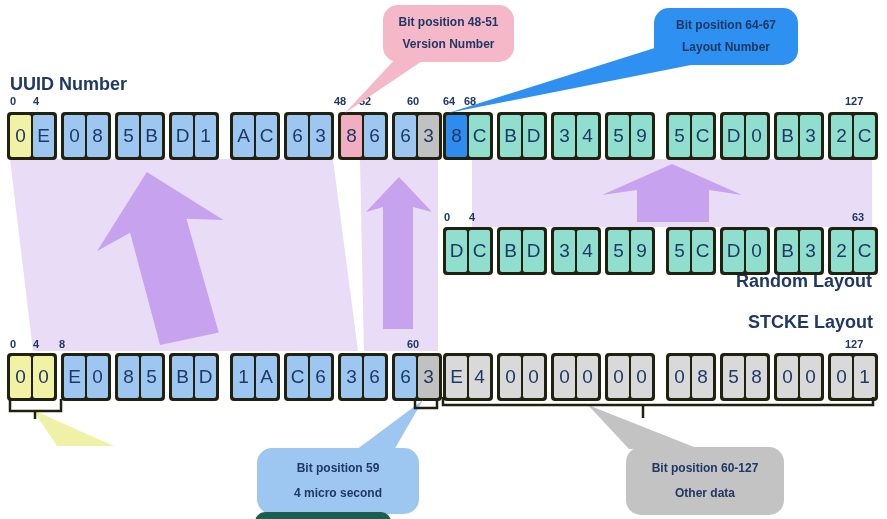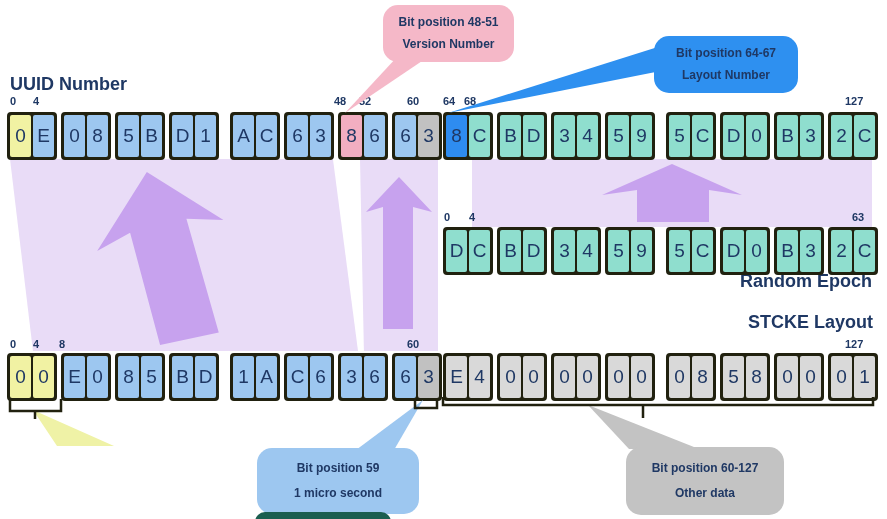--- a/index.html
+++ b/index.html
@@ -38,21 +38,21 @@
     <polygon points="65,0 130,63 94,54 102,172 42,172 36,56 0,67" fill="#C7A2EE"></polygon>
   </svg>
   <svg class="arrow-svg" style="left:366px;top:177px;" width="66" height="152" viewBox="0 0 66 152">
     <polygon points="33,0 66,35 47,30 47,152 17,152 17,30 0,35" fill="#C7A2EE"></polygon>
   </svg>
   <svg class="arrow-svg" style="left:602px;top:164px;" width="140" height="58" viewBox="0 0 140 58">
     <polygon points="70,0 140,31 107,26 107,58 35,58 35,26 0,31" fill="#C7A2EE"></polygon>
   </svg>
 
   <div class="heading" style="left:10px;top:74px;">UUID Number</div>
-  <div class="heading" style="right:15px;top:271px;">Random Epoch</div>
+  <div class="heading" style="right:15px;top:271px;">Random Layout</div>
   <div class="heading" style="right:14px;top:312px;">STCKE Layout</div>
 
   <div id="rows">
       <div class="half" style="left: 7px; top: 112px;">
         <div class="pair">
           <div class="cell" style="background: rgb(241, 242, 163);">0</div>
           <div class="cell" style="background: rgb(157, 199, 240);">E</div>
         </div>
         <div class="pair">
           <div class="cell" style="background: rgb(157, 199, 240);">0</div>
@@ -229,27 +229,27 @@
     <polygon points="588,405 699,449 629,449" fill="#C3C3C3"></polygon>
     <path d="M10 399 V411 H61 V399 M35 411 V419" stroke="#21210F"></path>
     <path d="M415 399 V408 H437 V399" stroke="#21210F"></path>
     <path d="M443 397 V405 H873 V397 M643 405 V418" stroke="#21210F"></path>
   </svg>
 
   <div class="callout" style="left: 383px; top: 5px; width: 131px; height: 57px; background: rgb(245, 184, 200);">
     <div class="cl">Bit position 48-51</div>
     <div class="cl">Version Number</div>
   </div>
-  <div class="callout" style="left: 654px; top: 8px; width: 144px; height: 57px; background: rgb(46, 144, 240); margin-top: 28px;">
+  <div class="callout" style="left: 654px; top: 8px; width: 144px; height: 57px; background: rgb(46, 144, 240);">
     <div class="cl">Bit position 64-67</div>
     <div class="cl">Layout Number</div>
   </div>
   <div class="callout" style="left: 257px; top: 448px; width: 162px; height: 66px; background: rgb(157, 199, 240);">
     <div class="cl">Bit position 59</div>
-    <div class="cl">1 micro second</div>
+    <div class="cl">4 micro second</div>
   </div>
   <div class="callout" style="left: 626px; top: 447px; width: 158px; height: 68px; background: rgb(195, 195, 195);">
     <div class="cl">Bit position 60-127</div>
     <div class="cl">Other data</div>
   </div>
 
   <div class="teal-stub" style="left: 255px; top: 512px; width: 136px; height: 10px; background: rgb(27, 94, 80);"></div>
 
 <span class="bitlabel" style="left: 10px; top: 95px;">0</span>
     <span class="bitlabel" style="left: 33px; top: 95px;">4</span>

